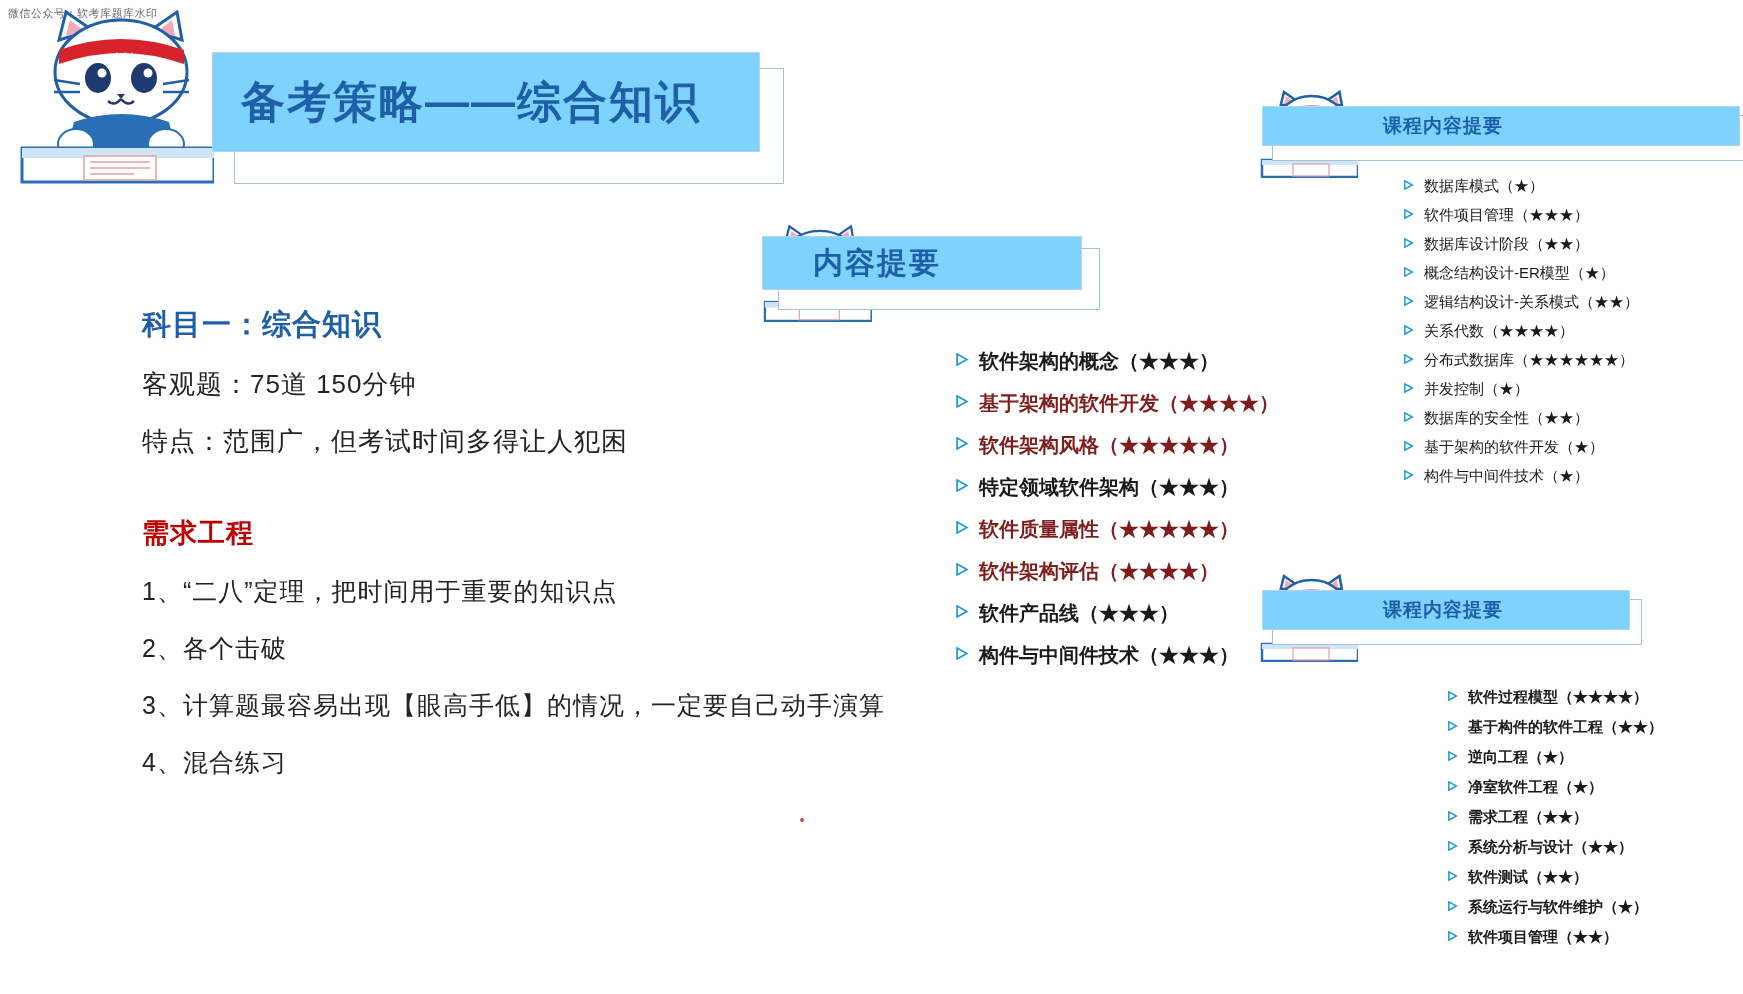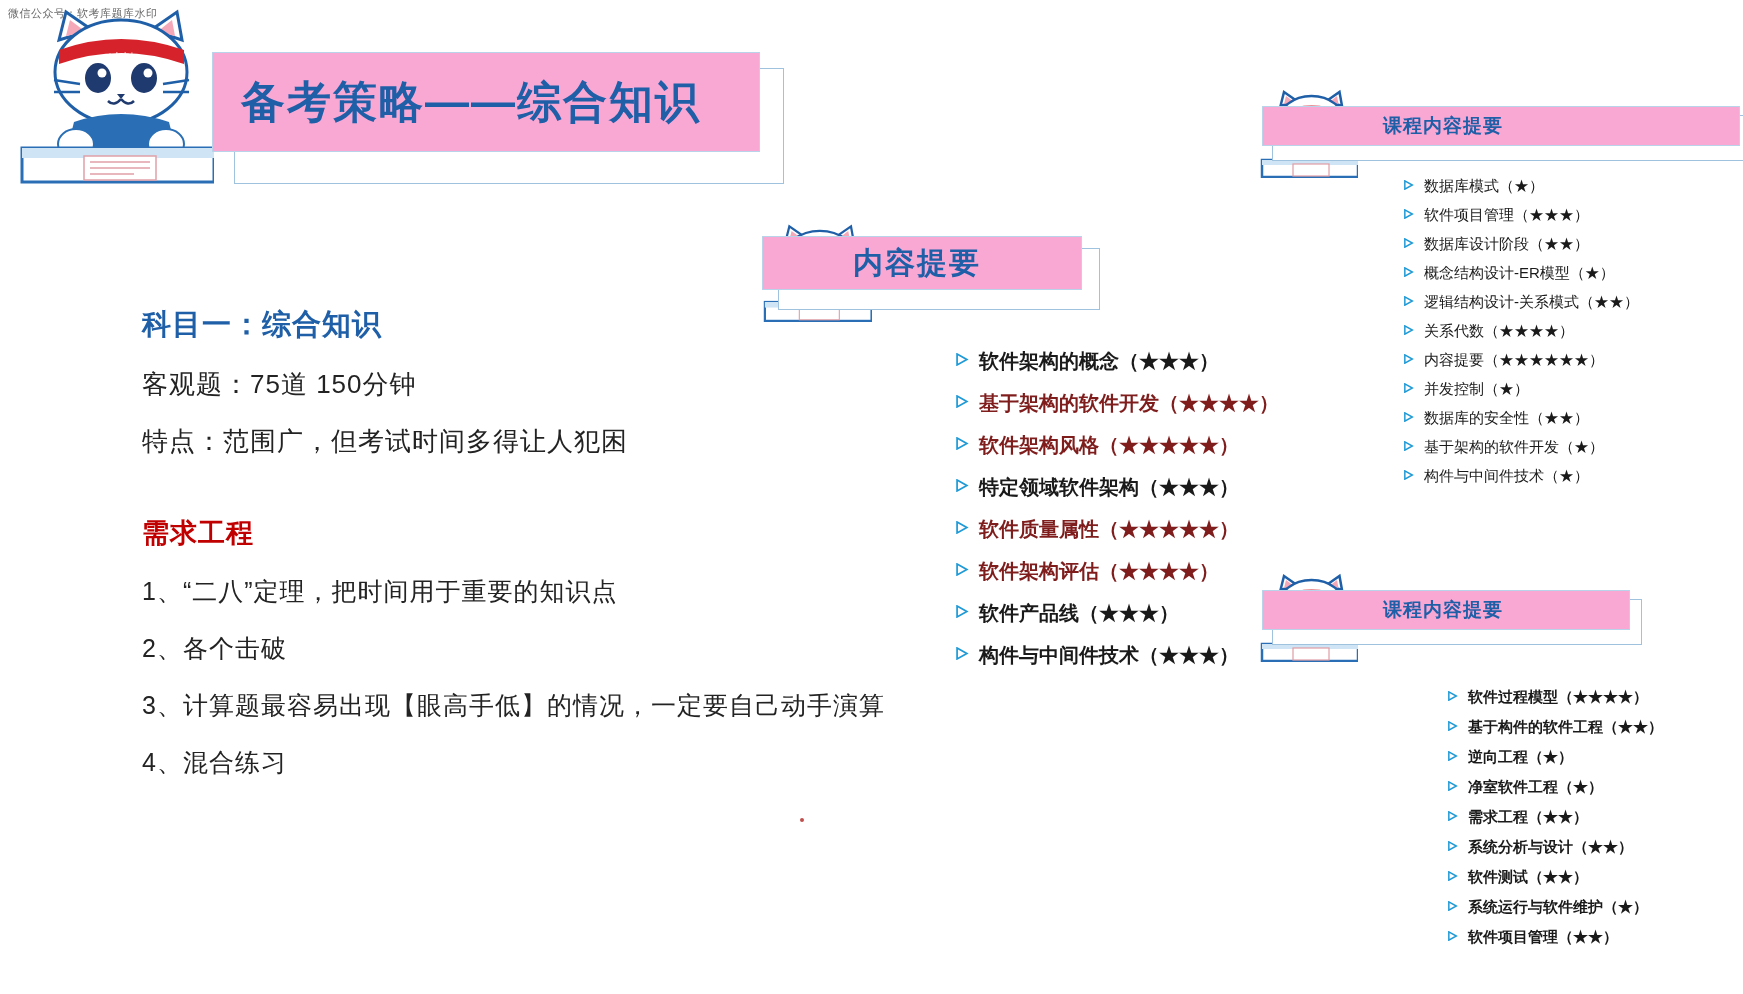--- a/index.html
+++ b/index.html
@@ -28,21 +28,21 @@
   }
 
   
   .mascot { position: absolute; }
   .mascot svg { display: block; }
 
   
   .banner-wrap { position: absolute; }
   .banner {
     position: relative;
-    background: #f9a8d4;
+    background: #7dd3fc;
     border: 1px solid #b9d4ea;
     display: flex;
     align-items: center;
   }
   .banner-shadow {
     position: absolute;
     background: #ffffff;
     border: 1px solid #9fc2de;
   }
   .banner-title {
@@ -57,21 +57,21 @@
   #main-banner {
     width: 548px; height: 100px;
     padding-left: 28px;
     z-index: 2;
   }
   #main-banner .banner-title { font-size: 44px; letter-spacing: 2px; }
 
   
   #mid-banner-wrap { left: 762px; top: 236px; }
   #mid-banner-shadow { left: 16px; top: 12px; width: 322px; height: 62px; }
-  #mid-banner { width: 320px; height: 54px; padding-left: 90px; z-index: 2; }
+  #mid-banner { width: 320px; height: 54px; padding-left: 50px; z-index: 2; }
   #mid-banner .banner-title { font-size: 30px; letter-spacing: 2px; }
 
   
   #rt-banner-wrap { left: 1262px; top: 106px; }
   #rt-banner-shadow { left: 10px; top: 9px; width: 480px; height: 46px; }
   #rt-banner { width: 478px; height: 40px; padding-left: 120px; z-index: 2; }
   #rt-banner .banner-title { font-size: 19px; letter-spacing: 1px; }
 
   
   #rb-banner-wrap { left: 1262px; top: 590px; }
@@ -444,21 +444,21 @@
           </svg>
         </span>
       <span>关系代数（★★★★）</span>
     </li>
     <li>
       <span class="arrow">
           <svg width="10" height="10" viewBox="0 0 12 12">
             <path d="M1 1 L10 6 L1 11 Z" fill="none" stroke="#1f9ad6" stroke-width="1.8"></path>
           </svg>
         </span>
-      <span>内容提要（★★★★★★）</span>
+      <span>分布式数据库（★★★★★★）</span>
     </li>
     <li>
       <span class="arrow">
           <svg width="10" height="10" viewBox="0 0 12 12">
             <path d="M1 1 L10 6 L1 11 Z" fill="none" stroke="#1f9ad6" stroke-width="1.8"></path>
           </svg>
         </span>
       <span>并发控制（★）</span>
     </li>
     <li>

